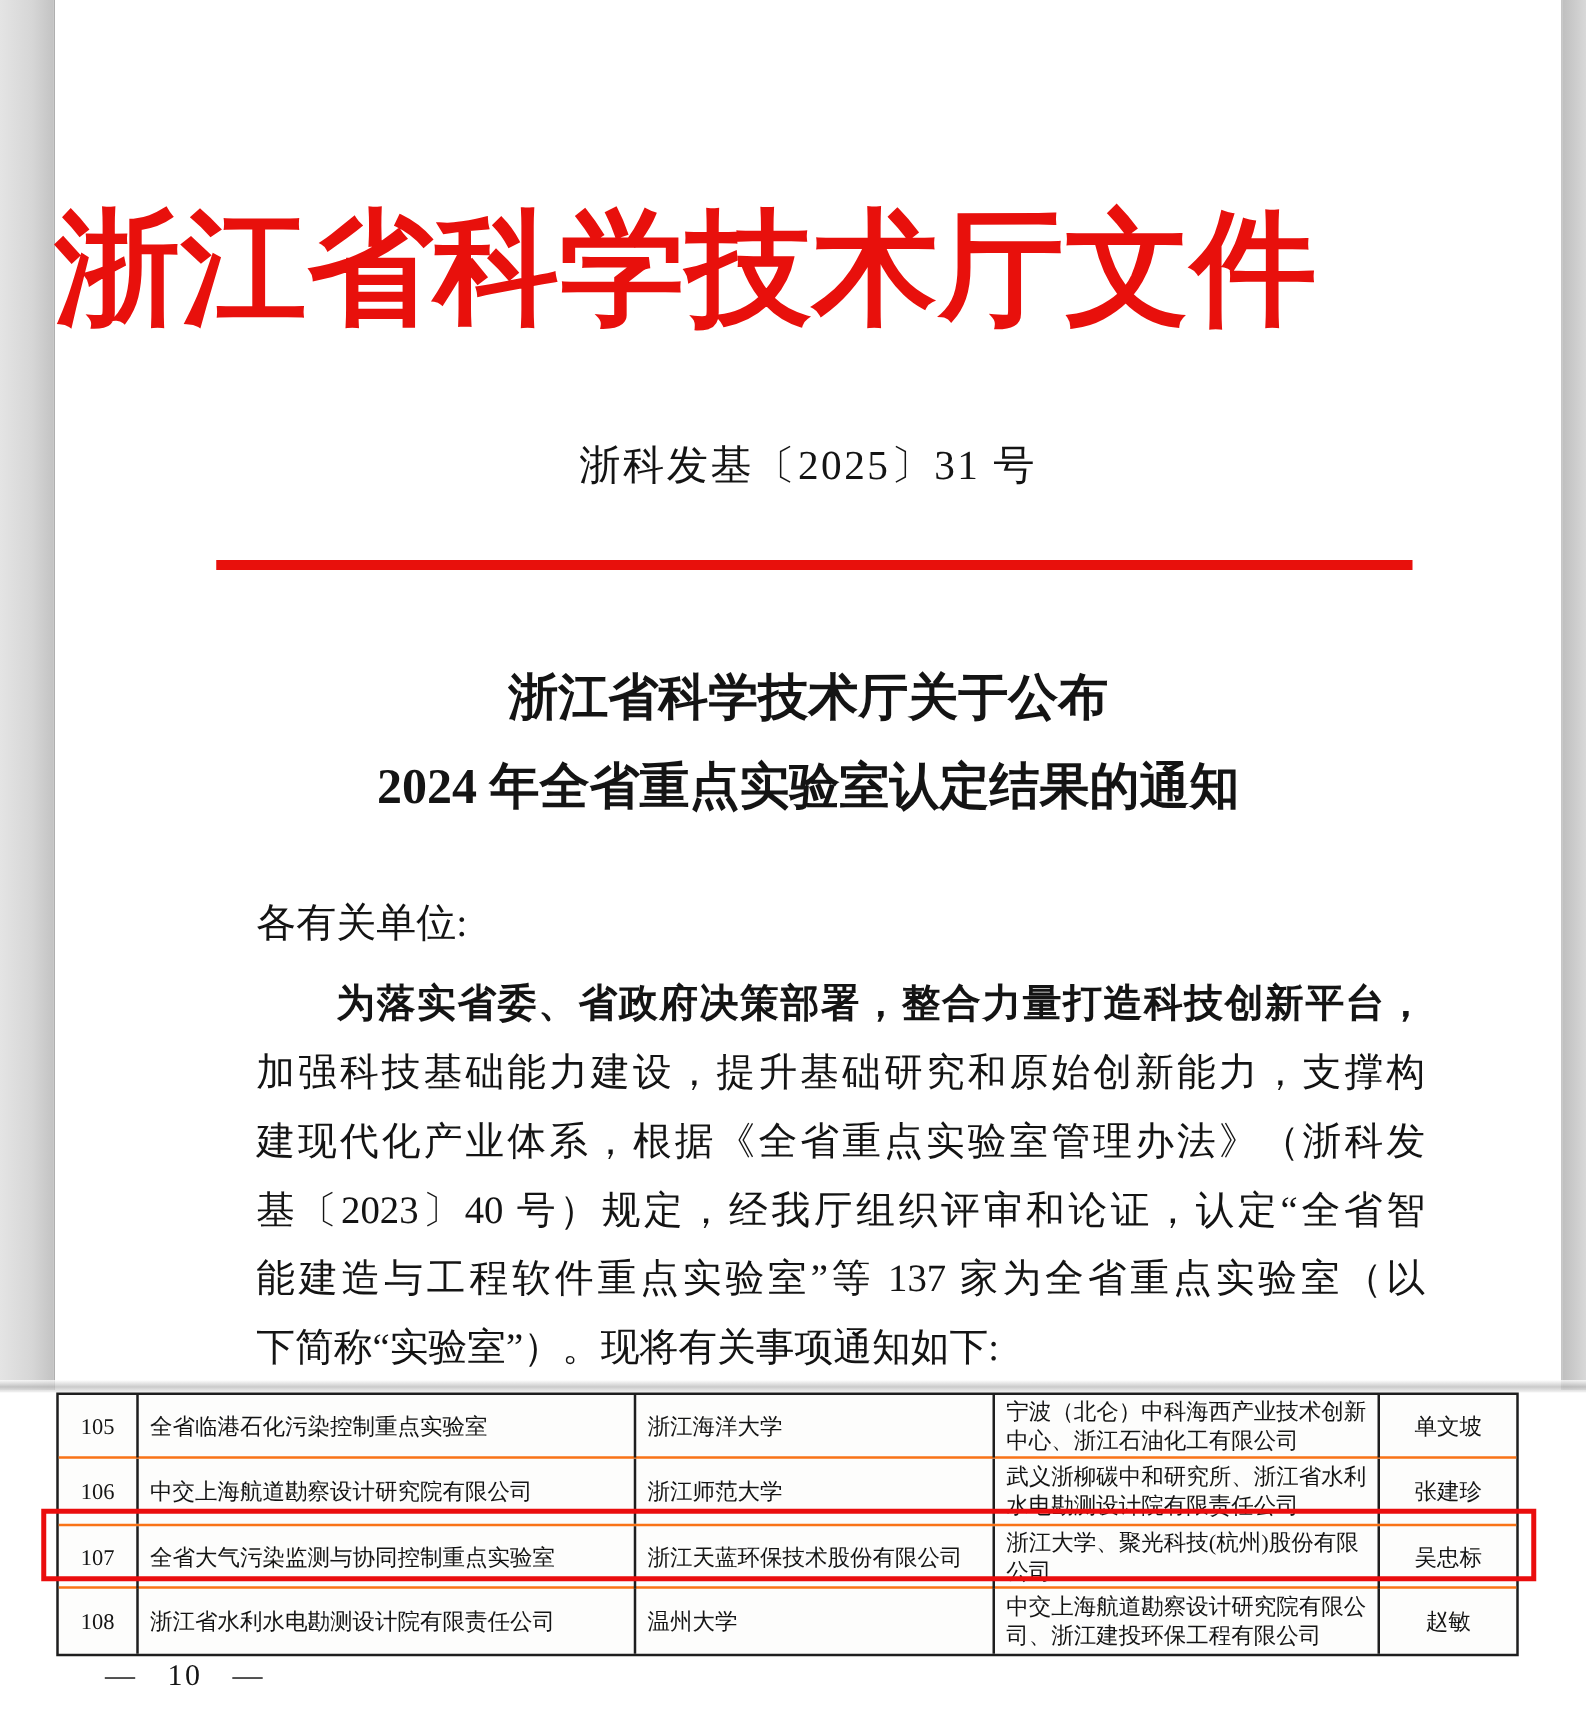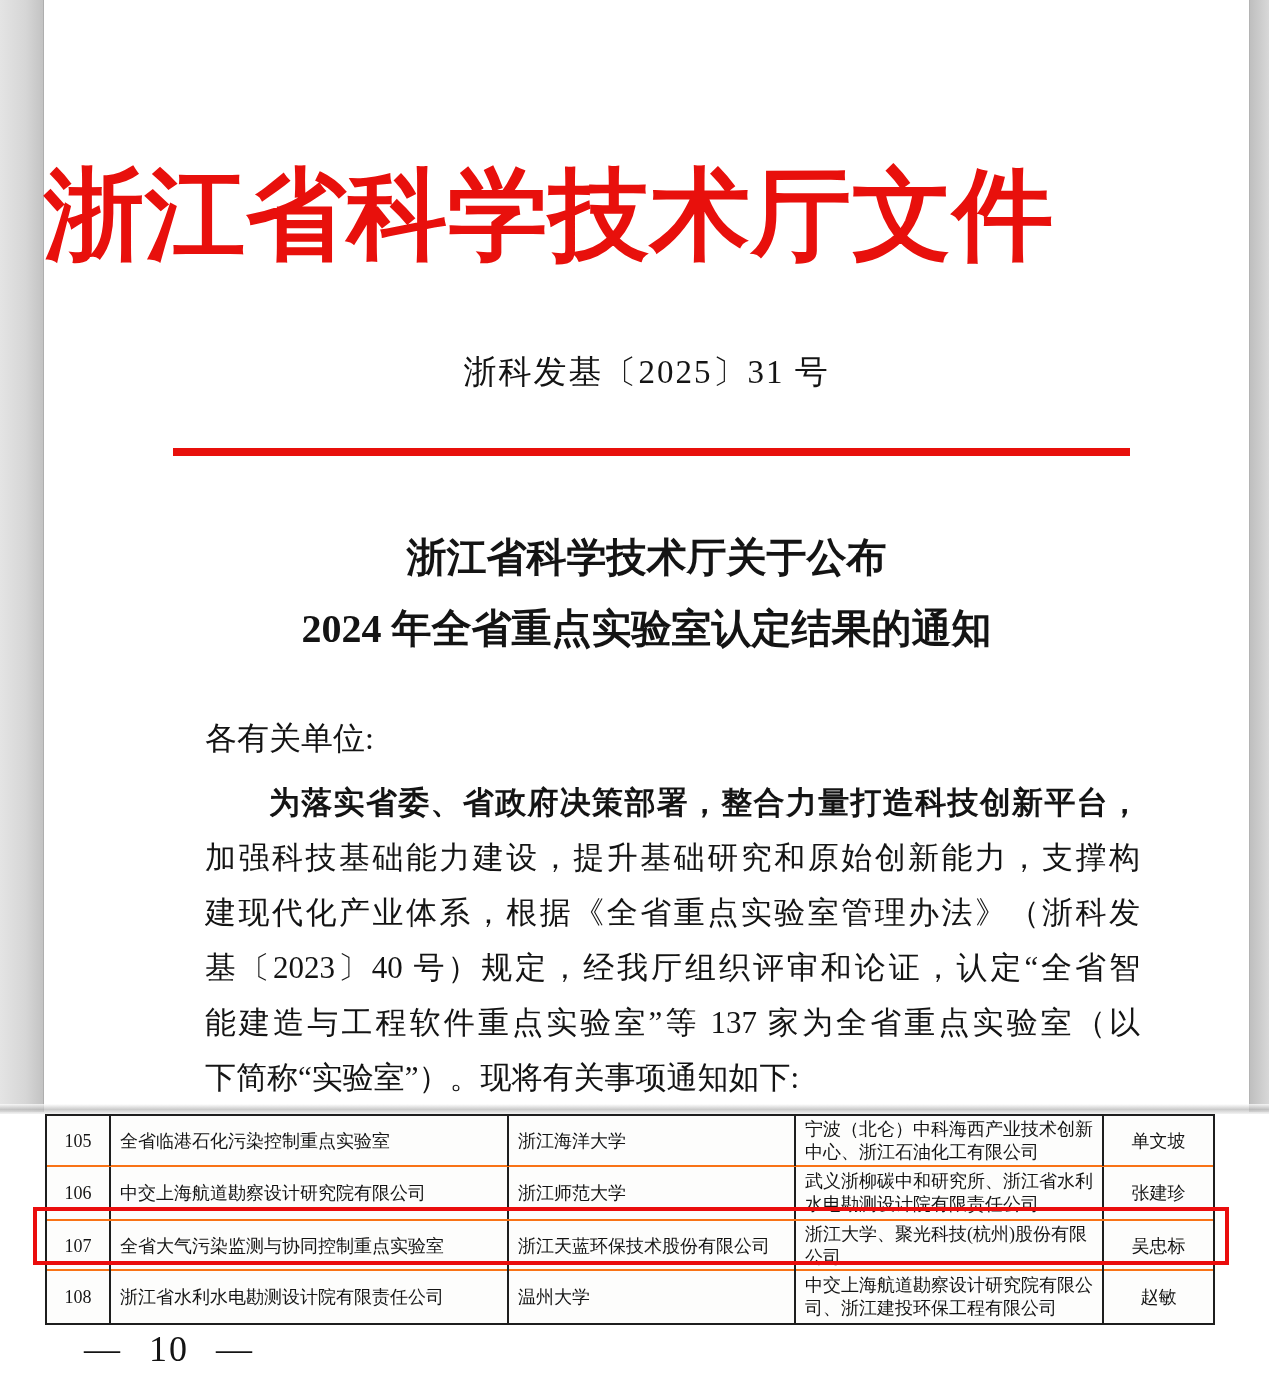--- a/index.html
+++ b/index.html
@@ -77,21 +77,21 @@
     font-size:18px; line-height:23px; color:#141414;
   }
   .rt-cell:last-child { border-right:none;border-radius:10px; }
   .rt-cell.center { justify-content:center; text-align:center; padding:2px 2px; }
   .highlight-box {
     position:absolute; left:33px; top:1207px; width:1188px; height:50px;
     border:4px solid #ea0d0d; background:transparent; z-index:5;
   }
   .page-num {
     position:absolute; left:84px; top:1328px;
-    font-size:36px; color:#141414; word-spacing:16px; letter-spacing:2px;
+    font-size:24px; color:#141414; word-spacing:16px; letter-spacing:2px;
   }
 </style>
 </head>
 <body>
 
 <div class="screen">
 
   <div class="page-top"></div>
   <div class="strip-left"></div>
   <div class="strip-right"></div>

